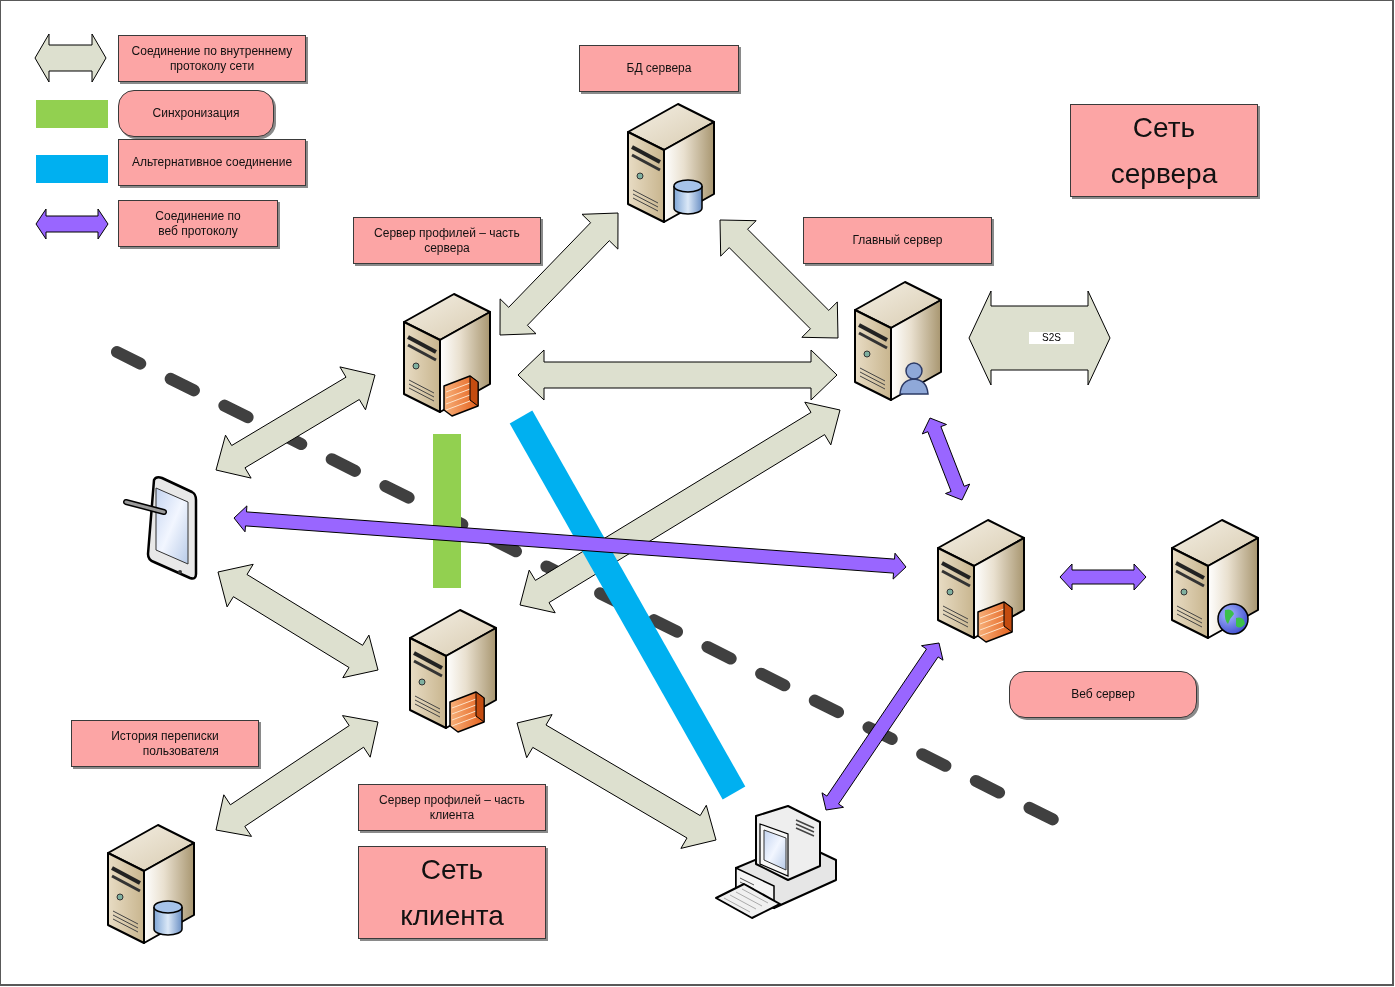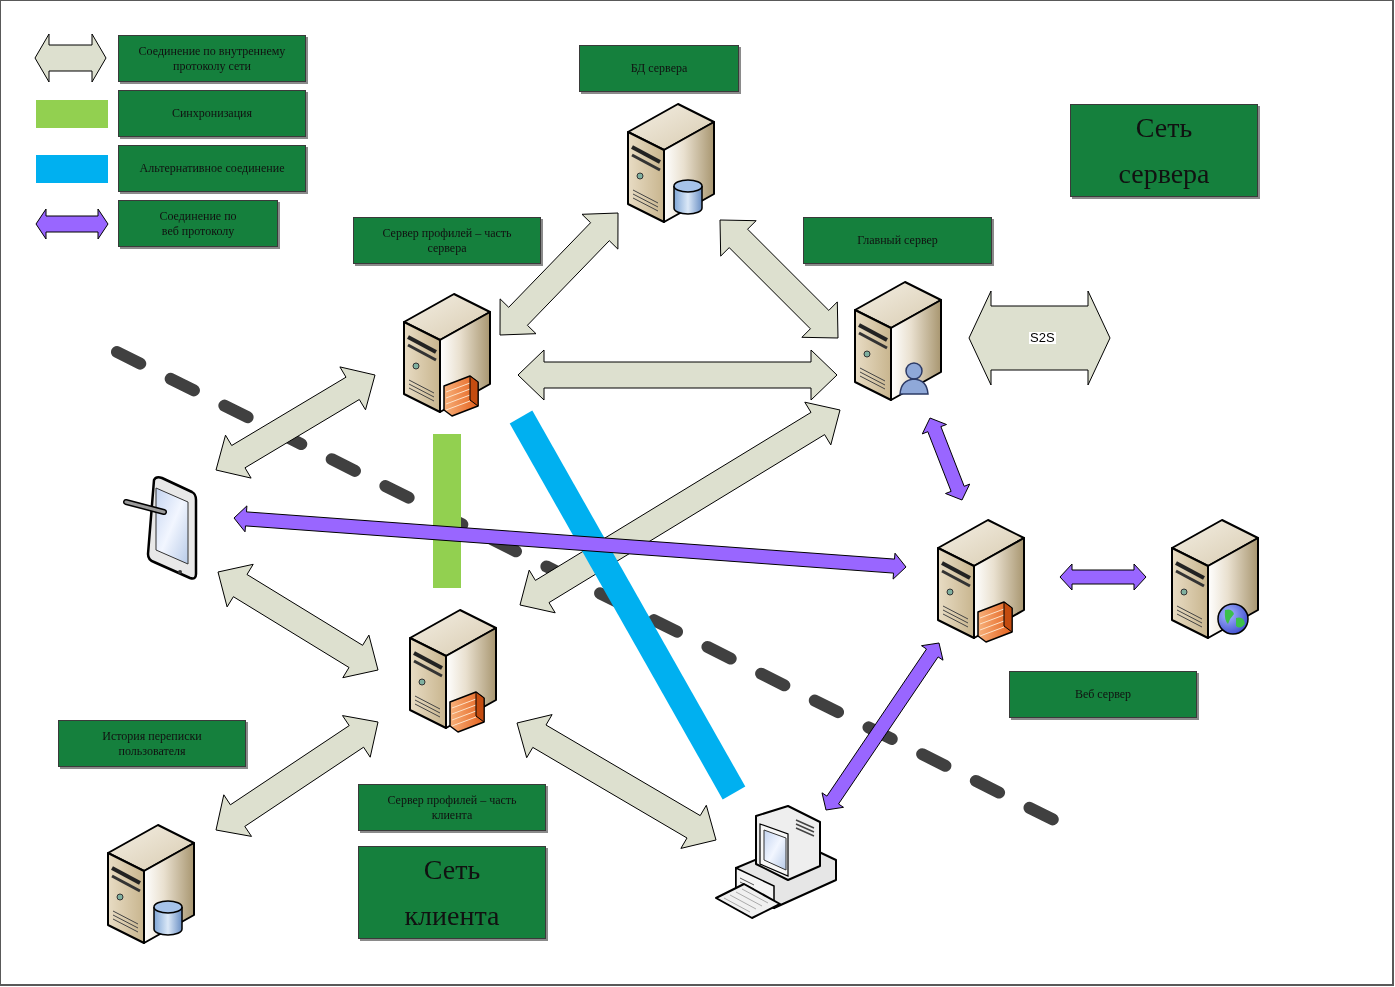--- a/index.html
+++ b/index.html
@@ -1,26 +1,26 @@
 <!DOCTYPE html>
 <html><head>
   <meta charset="utf-8">
   <style>
     html, body { margin: 0; padding: 0; background: #ffffff; }
     body { width: 1395px; height: 987px; overflow: hidden; position: relative;
            font-family: "Liberation Sans", "DejaVu Sans", sans-serif; }
     .frame { position: absolute; left: 0; top: 0; width: 1391px; height: 983px;
              border: 2px solid #595959; border-top-width: 1px; border-left-width: 1px; box-sizing: content-box; }
     svg#diagram { position: absolute; left: 0; top: 0; }
-    .label-box { position: absolute; background: #15803d; border: 1px solid #3a3a3a;
+    .label-box { position: absolute; background: #fca5a5; border: 1px solid #3a3a3a;
                  box-shadow: 2px 2px 0 #8a8a8a; display: flex; align-items: center; justify-content: center;
                  text-align: center; color: #111; font-size: 12px; line-height: 15px; box-sizing: border-box;
-                 white-space: pre-line; padding: 0 6px; font-family: Liberation Serif, serif; }
+                 white-space: pre-line; padding: 0 6px; }
     .label-box.big { font-size: 28px; line-height: 46px; }
-    .s2s-text { position: absolute; font-size: 13px; background: #ffffff; color: #000; padding: 0 1px; line-height: 12px; }
+    .s2s-text { position: absolute; font-size: 10px; background: #ffffff; color: #000; padding: 0 13px; line-height: 12px; }
   </style>
 </head>
 <body>
 
 <div class="frame"></div>
 
 <svg id="diagram" width="1395" height="987" viewBox="0 0 1395 987" xmlns="http://www.w3.org/2000/svg">
   <defs>
     <linearGradient id="caseFront" x1="0" y1="0" x2="1" y2="0">
       <stop offset="0" stop-color="#e8dcc4"></stop>
@@ -170,31 +170,31 @@
     <polygon points="46,18 74,28 74,70 46,58" fill="#f7f7f7" stroke="#000" stroke-width="1.2"></polygon>
     <polygon points="50,24 72,32 72,64 50,54" fill="url(#screenGrad)" stroke="#333" stroke-width="1"></polygon>
     <path d="M82,14 L100,22 M82,18 L100,26 M82,22 L100,30" stroke="#444" stroke-width="1.5"></path>
     <polygon points="2,92 30,78 66,98 38,112" fill="#f0f0f0" stroke="#000" stroke-width="2" stroke-linejoin="round"></polygon>
     <path d="M10,92 L36,106 M16,89 L42,103 M22,86 L48,100 M28,83 L54,97" stroke="#aaa" stroke-width="1"></path>
   </g>
 </svg>
 
 <div class="label-box" style="left:118px;top:35px;width:188px;height:47px;">Соединение по внутреннему
 протоколу сети</div>
-<div class="label-box" style="left:118px;top:90px;width:188px;height:47px;">Синхронизация</div>
-<div class="label-box" style="left:118px;top:145px;width:188px;height:47px;text-align:center;">Альтернативное соединение</div>
+<div class="label-box" style="left:118px;top:90px;width:156px;height:47px;border-radius:16px;">Синхронизация</div>
+<div class="label-box" style="left:118px;top:139px;width:188px;height:47px;text-align:center;">Альтернативное соединение</div>
 <div class="label-box" style="left:118px;top:200px;width:160px;height:47px;">Соединение по
 веб протоколу</div>
 
 <div class="label-box" style="left:579px;top:45px;width:160px;height:47px;">БД сервера</div>
 <div class="label-box" style="left:353px;top:217px;width:188px;height:47px;">Сервер профилей – часть
 сервера</div>
 <div class="label-box" style="left:803px;top:217px;width:189px;height:47px;">Главный сервер</div>
-<div class="label-box" style="left:1009px;top:671px;width:188px;height:47px;">Веб сервер</div>
-<div class="label-box" style="left:58px;top:720px;width:188px;height:47px;">История переписки
+<div class="label-box" style="left:1009px;top:671px;width:188px;height:47px;border-radius:16px;">Веб сервер</div>
+<div class="label-box" style="left:71px;top:720px;width:188px;height:47px;text-align:right;">История переписки
 пользователя</div>
 <div class="label-box" style="left:358px;top:784px;width:188px;height:47px;">Сервер профилей – часть
 клиента</div>
 
 <div class="label-box big" style="left:1070px;top:104px;width:188px;height:93px;">Сеть
 сервера</div>
 <div class="label-box big" style="left:358px;top:846px;width:188px;height:93px;">Сеть
 клиента</div>
 
 <div class="s2s-text" style="left:1029px;top:332px;">S2S</div>

